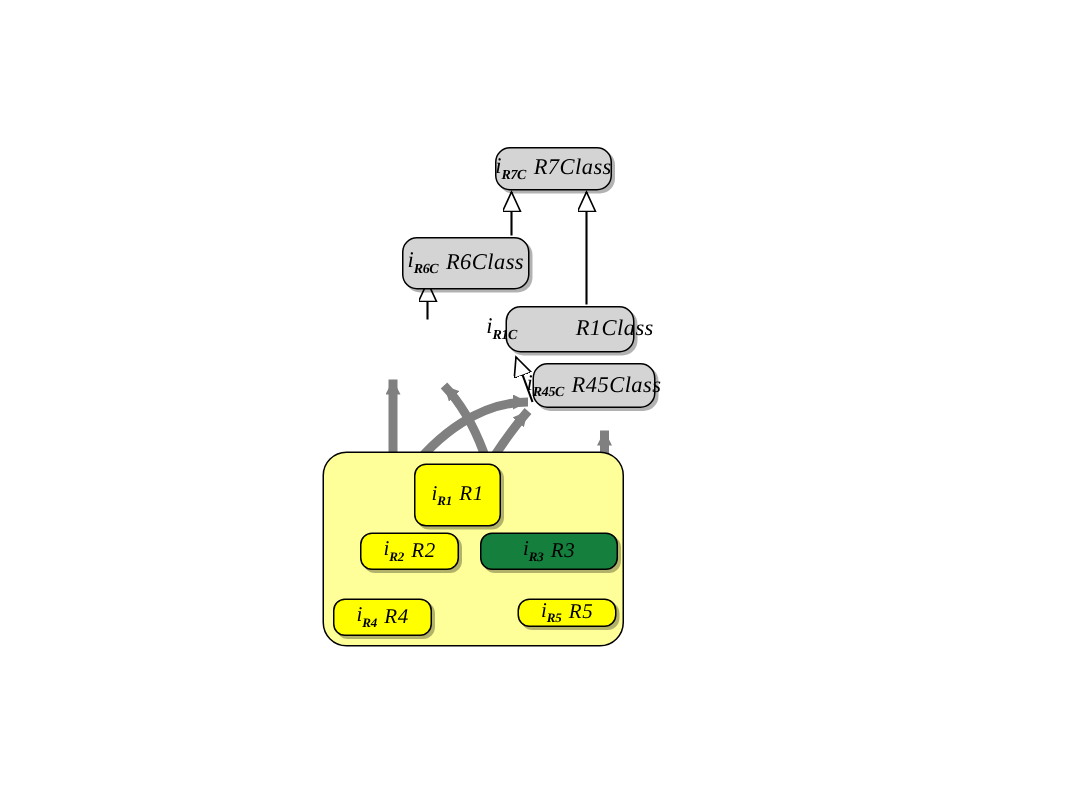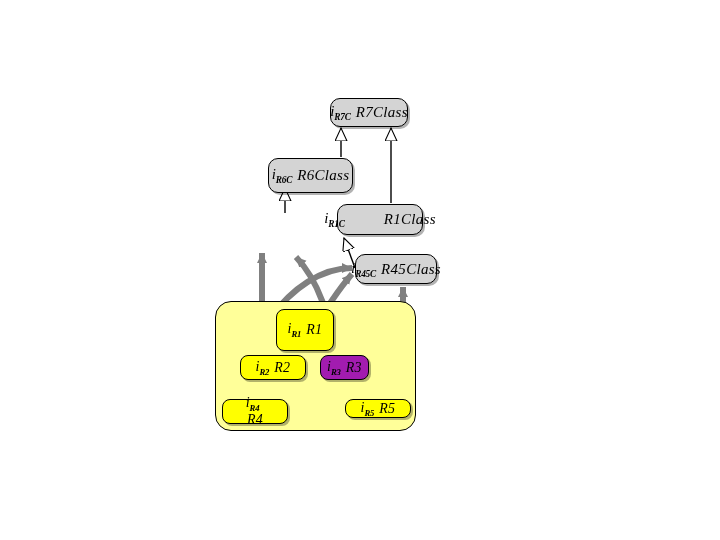--- a/index.html
+++ b/index.html
@@ -137,41 +137,41 @@
     <span class="inst"><span>i</span><span class="sub">R6C</span></span>
     <span class="cname">R6Class</span>
   </div>
 
 
   <div class="node class-node" style="left: 337px; top: 204px; width: 86px; height: 31px; background: rgb(212, 212, 212); gap: 34px;">
     <span class="inst"><span>i</span><span class="sub">R1C</span></span>
     <span class="cname">R1Class</span>
   </div>
 
-  <div class="node class-node" style="left: 355px; top: 254px; width: 82px; height: 30px; background: rgb(212, 212, 212);">
+  <div class="node class-node" style="left: 355px; top: 242px; width: 82px; height: 30px; background: rgb(212, 212, 212);">
     <span class="inst"><span>i</span><span class="sub">R45C</span></span>
     <span class="cname">R45Class</span>
   </div>
 
   <div class="node obj-node" style="left: 276px; top: 309px; width: 58px; height: 42px; background: rgb(255, 255, 0);">
     <span class="inst"><span>i</span><span class="sub">R1</span></span>
     <span class="cname">R1</span>
   </div>
 
   <div class="node obj-node" style="left: 240px; top: 355px; width: 66px; height: 25px; background: rgb(255, 255, 0);">
     <span class="inst"><span>i</span><span class="sub">R2</span></span>
     <span class="cname">R2</span>
   </div>
 
-  <div class="node obj-node" style="left: 320px; top: 355px; width: 49px; height: 25px; background: #a21caf;">
+  <div class="node obj-node" style="left: 320px; top: 355px; width: 92px; height: 25px; background: #15803d;">
     <span class="inst"><span>i</span><span class="sub">R3</span></span>
     <span class="cname">R3</span>
   </div>
 
-  <div class="node obj-node" style="left: 222px; top: 399px; width: 66px; height: 25px; background: rgb(255, 255, 0); flex-direction: column;">
+  <div class="node obj-node" style="left: 222px; top: 399px; width: 66px; height: 25px; background: rgb(255, 255, 0);">
     <span class="inst"><span>i</span><span class="sub">R4</span></span>
     <span class="cname">R4</span>
   </div>
 
   <div class="node obj-node" style="left: 345px; top: 399px; width: 66px; height: 19px; background: rgb(255, 255, 0);">
     <span class="inst"><span>i</span><span class="sub">R5</span></span>
     <span class="cname">R5</span>
   </div>
 
 </div>

